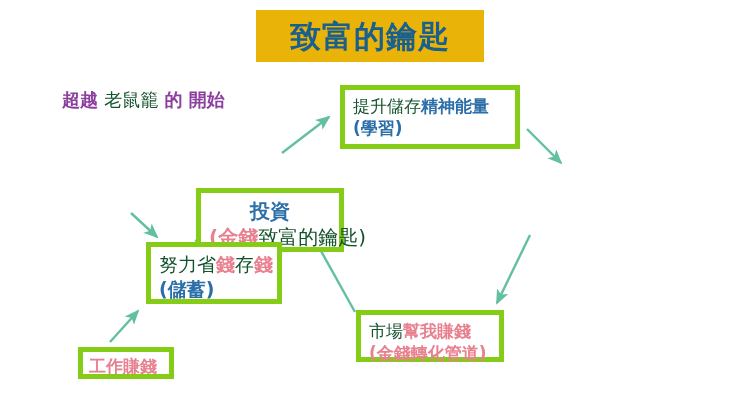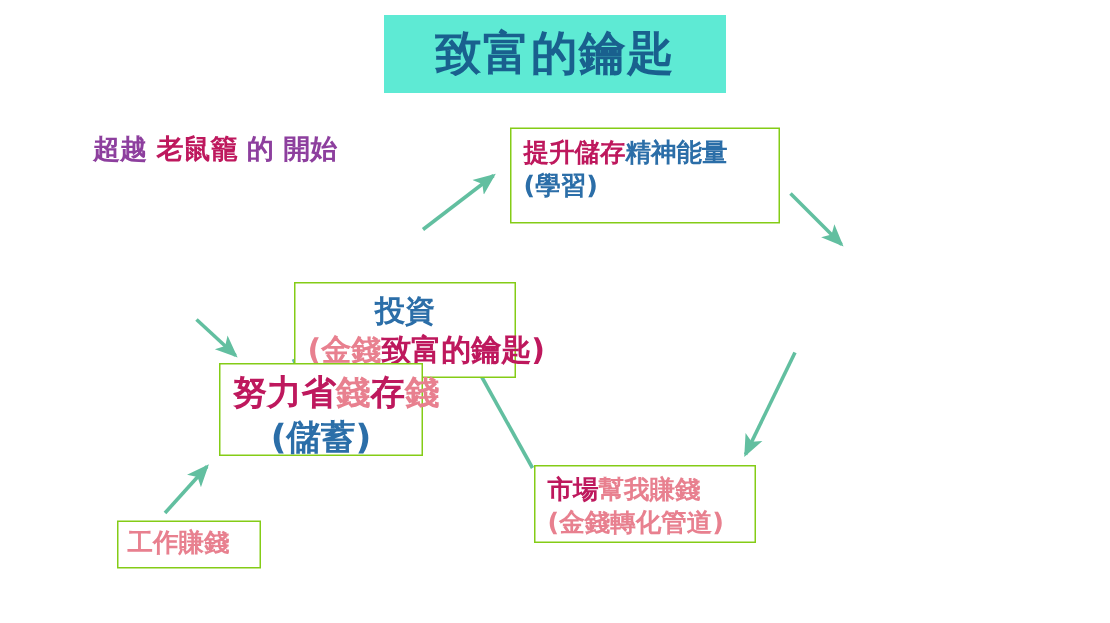--- a/index.html
+++ b/index.html
@@ -23,21 +23,21 @@
     height: 415px;
   }
 
   
   .title-banner {
     position: absolute;
     left: 256px;
     top: 10px;
     width: 228px;
     height: 52px;
-    background: #5eead4;
+    background: #eab308;
     display: flex;
     align-items: center;
     justify-content: center;
   }
   .title-text {
     color: #19608e;
     font-size: 31px;
     font-weight: bold;
     letter-spacing: 1px;
     line-height: 1;
@@ -49,30 +49,30 @@
     position: absolute;
     left: 0; top: 0;
     width: 740px;
     height: 415px;
     pointer-events: none;
   }
 
   
   .box {
     position: absolute;
-    border: 1px solid #84cc16;
+    border: 5px solid #84cc16;
     background: #ffffff;
     box-sizing: border-box;
     padding: 5px 8px;
     line-height: 1.30;
     white-space: nowrap;
   }
   .box .line { display: block; }
 
-  .blk  { color: #be185d; font-weight: bold; }
+  .blk  { color: #14532d; font-weight: normal; }
   .blu  { color: #2b6ea8; font-weight: bold; }
   .pnk  { color: #e8808f; font-weight: bold; }
   .prp  { color: #8d3f9e; font-weight: bold; }
 
   
   .left-label {
     position: absolute;
     text-align: center;
     line-height: 1.38;
     font-size: 18px;
@@ -89,22 +89,21 @@
   #box-invest {
     left: 196px; top: 168px;
     width: 148px; height: 64px;
     font-size: 20px;
     text-align: center;
     margin-top: 20px;
   }
   #box-save {
     left: 146px; top: 242px;
     width: 136px; height: 62px;
-    font-size: 23px;
-    text-align: center;
+    font-size: 19px;
   }
   #box-work {
     left: 78px; top: 347px;
     width: 96px; height: 32px;
     font-size: 17px;
     padding: 3px 6px;
   }
   #box-market {
     left: 356px; top: 310px;
     width: 148px; height: 52px;

